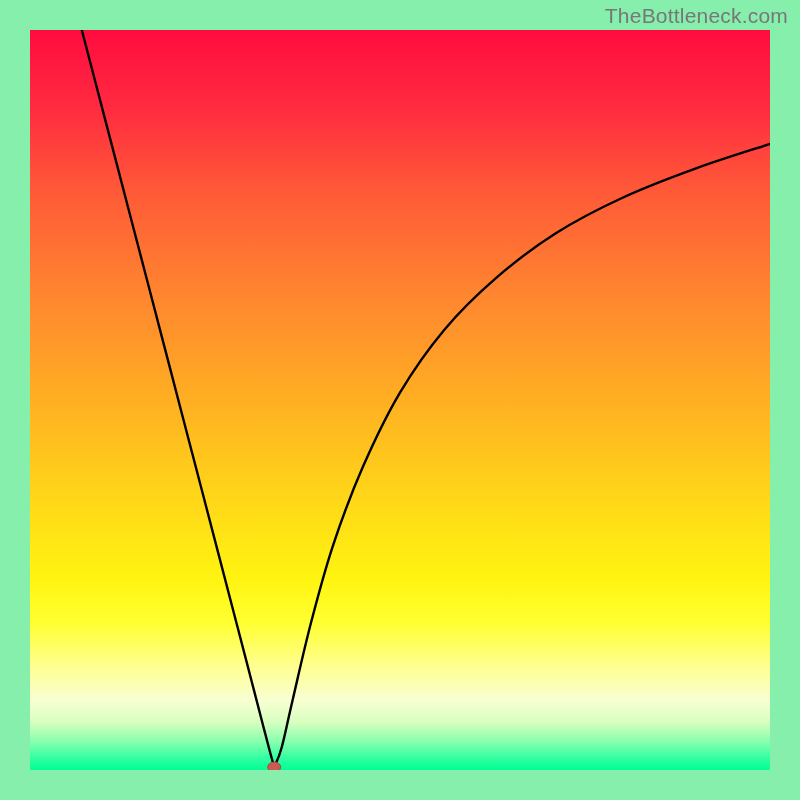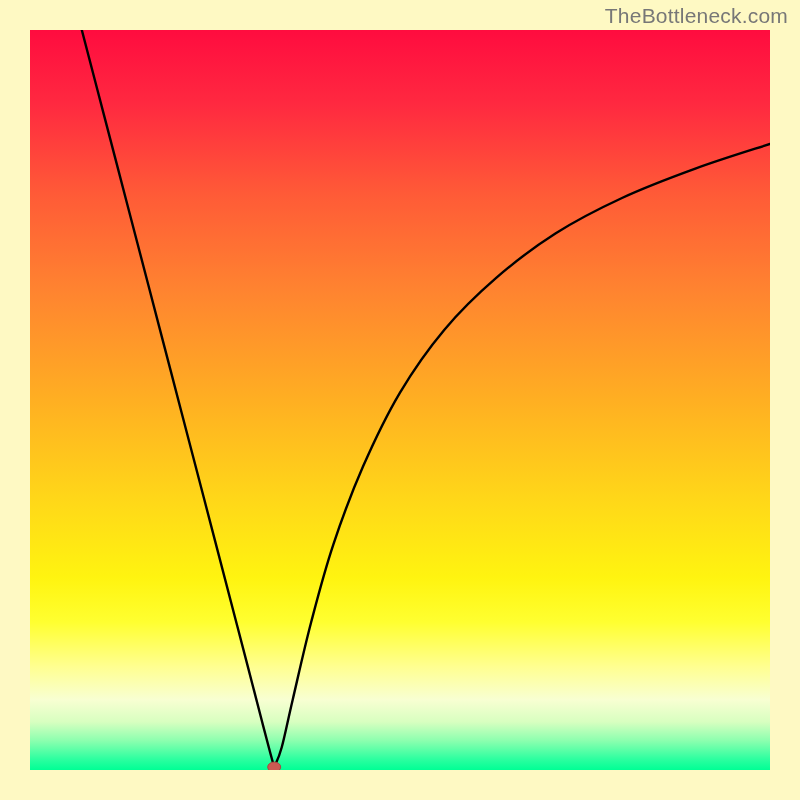--- a/index.html
+++ b/index.html
@@ -8,21 +8,21 @@
     width: 800px;
     height: 800px;
     overflow: hidden;
     background: #000;
     font-family: Arial, Helvetica, sans-serif;
   }
   .frame {
     position: relative;
     width: 800px;
     height: 800px;
-    background: #fef9c3;
+    background: #86efac;
   }
   .plot-area {
     position: absolute;
     left: 30px;
     top: 30px;
     width: 740px;
     height: 740px;
     overflow: hidden;
   }
   .gradient {

